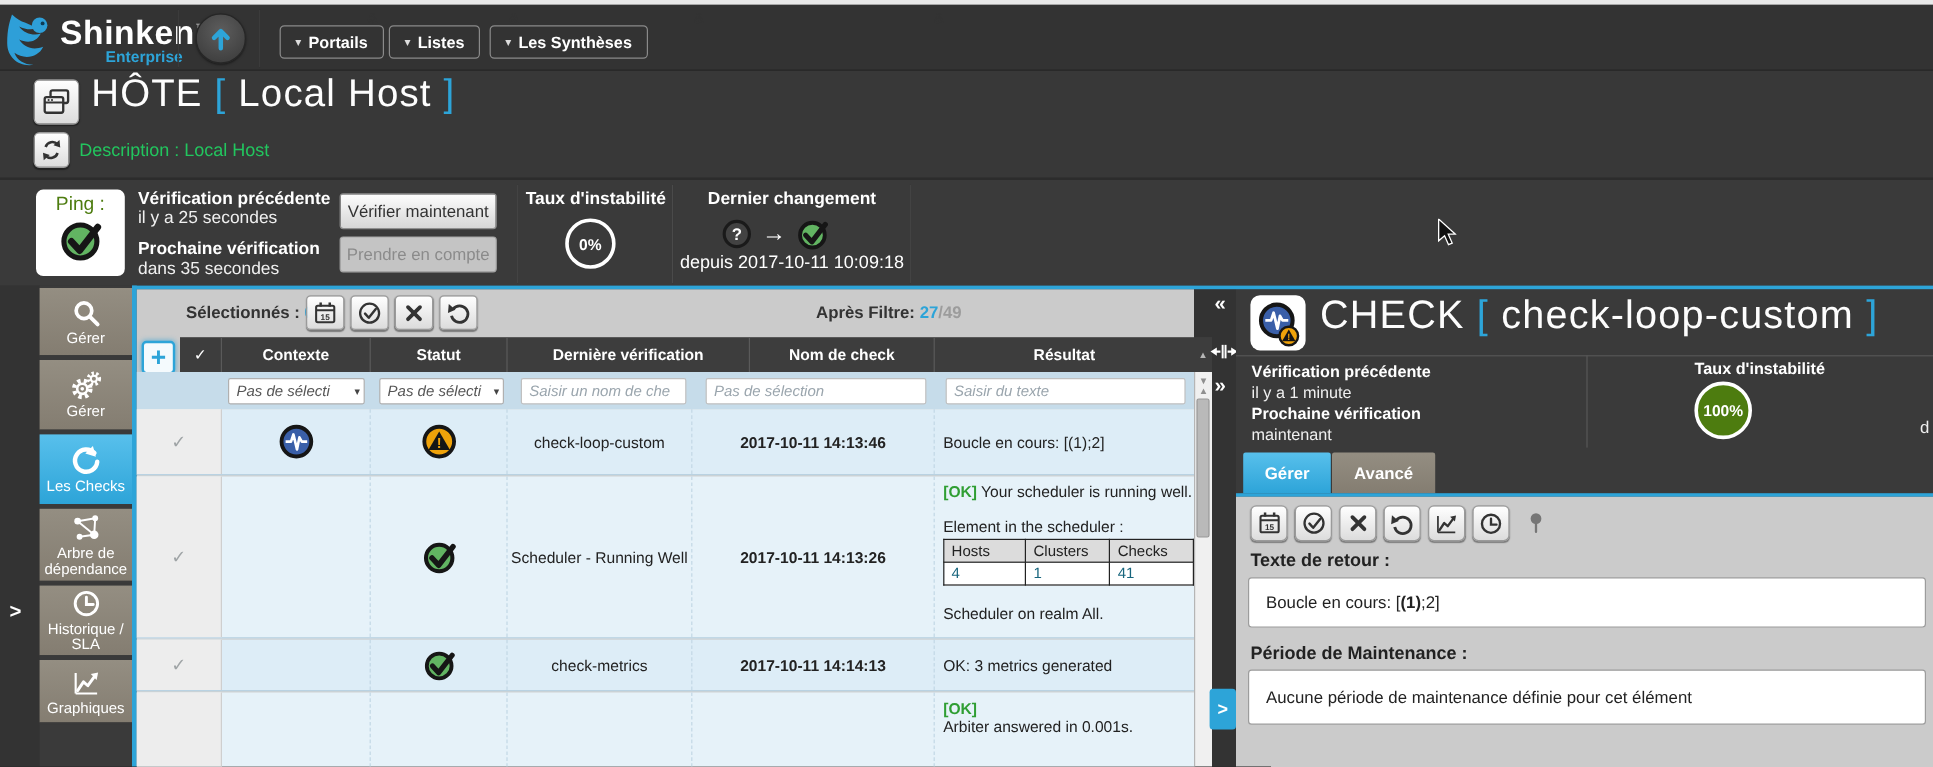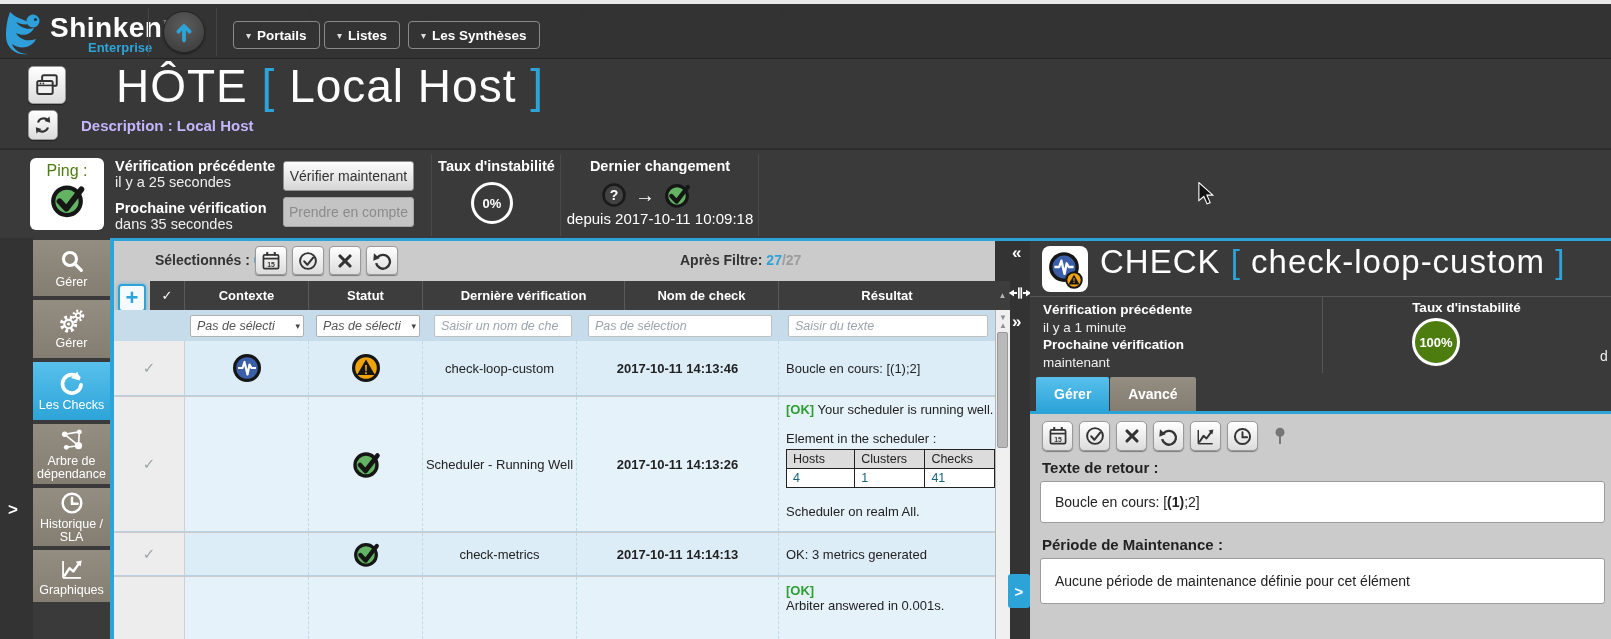--- a/index.html
+++ b/index.html
@@ -25,24 +25,24 @@
   .menu-btn { top:17px; height:28px; border:1px solid #8a8a8a; border-radius:4px; color:#fff;
     font-size:13.5px; font-weight:bold; display:flex; align-items:center; padding:0 12px; gap:6px; cursor:pointer; }
   .menu-btn .caret { font-size:10px; color:#ddd; }
   .menu-portails { left:233px; } .menu-listes { left:324px; } .menu-syntheses { left:408px; }
 
   
   .host-header { left:0; top:59px; width:1611px; height:89px; background:#383838; }
   .icon-btn-w { background:linear-gradient(#ffffff,#dcdcdc); border:1px solid #9a9a9a; border-radius:5px;
     display:flex; align-items:center; justify-content:center; color:#333; box-shadow:0 1px 1px rgba(0,0,0,.4); cursor:pointer; }
   .host-type-btn { left:28px; top:7px; width:38px; height:38px; }
-  .host-title { left:76px; top:0px; font-size:46px; font-weight:300; color:#fdfdfd; letter-spacing:1px; white-space:nowrap;margin-left:40px; }
+  .host-title { left:76px; top:0px; font-size:32px; font-weight:300; color:#fdfdfd; letter-spacing:1px; white-space:nowrap; }
   .bracket { color:#2da4d8; }
   .host-refresh-btn { left:28px; top:51px; width:30px; height:30px; }
-  .host-desc { left:81px; top:58px; color:#c4b5fd; font-size:15px; font-weight:bold; }
+  .host-desc { left:66px; top:58px; color:#22c55e; font-size:15px; font-weight:normal; }
 
   
   .status-bar { left:0; top:148px; width:1611px; height:90px; background:#3a3a3a; border-top:2px solid #2c2c2c; }
   .sb-sep { top:4px; width:1px; height:82px; background:#262626; border-right:1px solid #4a4a4a; }
   .sb-sep1 { left:431px; } .sb-sep2 { left:560px; } .sb-sep3 { left:758px; }
   .ping-box { left:30px; top:8px; width:74px; height:72px; background:#fff; border-radius:6px;
     display:flex; flex-direction:column; align-items:center; padding-top:4px; }
   .ping-label { color:#4d7c0f; font-size:16px; }
   .sb-label { color:#fff; font-size:14.5px; font-weight:bold; }
   .sb-value { color:#f0f0f0; font-size:14.5px; }
@@ -437,21 +437,21 @@
         <use href="#i-tools"></use>
       </svg>
   </div>
   <div class="abs icon-btn-w mini-btn" style="left:366px">
     <svg width="21" height="21">
         <use href="#i-undo"></use>
       </svg>
   </div>
   <div class="abs apres">
     <span>Après Filtre:</span>
-    <span class="cur">27</span><span class="tot">/27</span>
+    <span class="cur">27</span><span class="tot">/49</span>
   </div>
 
   <div class="abs add-btn">+</div>
 
   <div class="abs thead">
     <div class="th th-sel">✓</div>
     <div class="th th-ctx">Contexte</div>
     <div class="th th-st">Statut</div>
     <div class="th th-dv">Dernière vérification</div>
     <div class="th th-nom">Nom de check</div>

